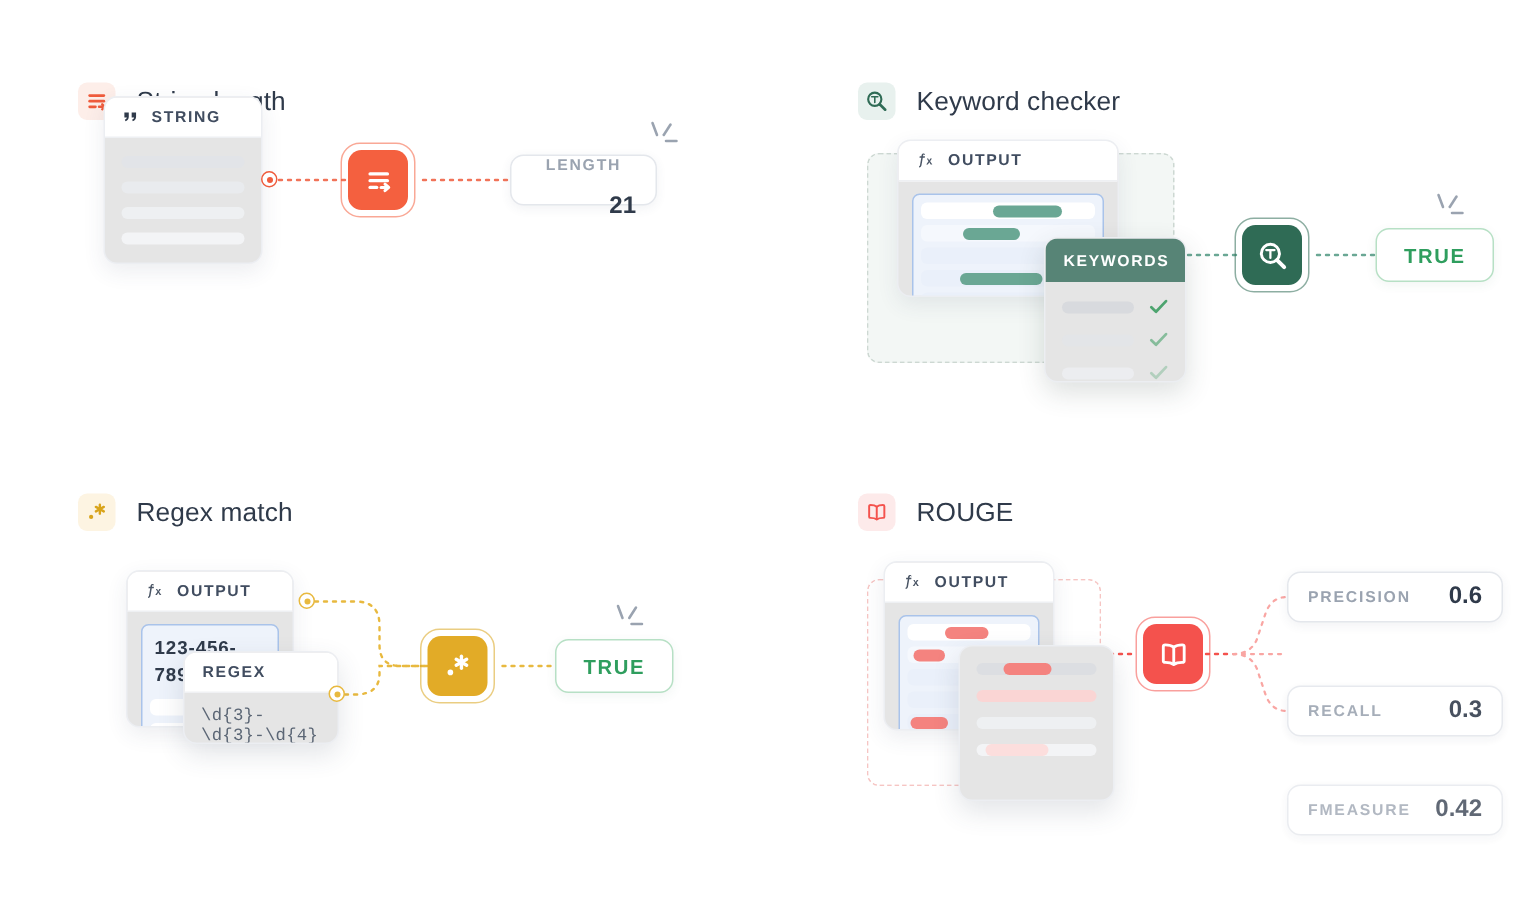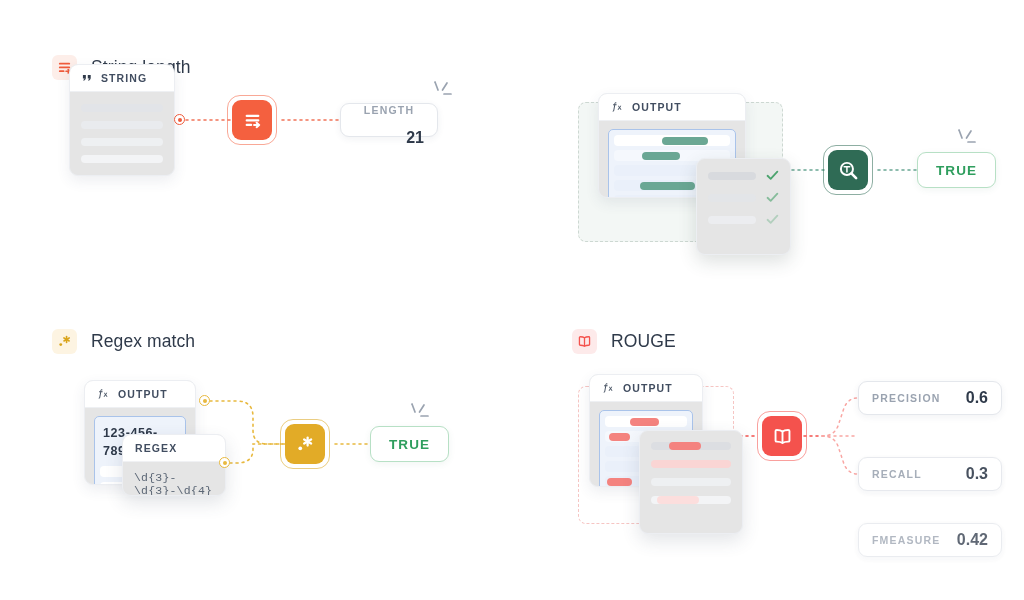--- a/index.html
+++ b/index.html
@@ -183,20 +183,30 @@
 
     <svg class="sparkle" style="left:378px; top:28px;" width="28" height="26" viewBox="0 0 28 26">
       <path d="M5 2 L8 10" stroke="#9aa3b0" stroke-width="1.7" stroke-linecap="round"></path>
       <path d="M17 3 L12.5 10" stroke="#9aa3b0" stroke-width="1.7" stroke-linecap="round"></path>
       <path d="M21 14 L14 14" stroke="#9aa3b0" stroke-width="1.7" stroke-linecap="round"></path>
     </svg>
   </div>
 
   <div class="quad" id="q-keyword">
 
+    <div class="sec-head">
+      <div class="sec-badge bg-green">
+        <svg width="15" height="15" viewBox="0 0 16 16">
+          <circle cx="6.6" cy="6.6" r="4.7" fill="none" stroke="#2f6b55" stroke-width="1.5"></circle>
+          <path d="M10.1 10.1 L14 14" stroke="#2f6b55" stroke-width="1.9" stroke-linecap="round"></path>
+          <path d="M4.4 4.8h4.4M6.6 4.8v4.1" stroke="#2f6b55" stroke-width="1.15" stroke-linecap="round"></path>
+        </svg>
+      </div>
+      <div class="sec-title">Keyword checker</div>
+    </div>
 
     <div class="frame" style="left:6px; top:50px; width:205px; height:140px;
          border:1.4px dashed #cdd8d2; background:#f3f7f5;"></div>
 
     <svg class="wire" style="left:0;top:0;width:440px;height:230px">
       <line x1="220" y1="118" x2="256" y2="118" stroke="#6aa794" stroke-width="1.6" stroke-dasharray="2 4" stroke-linecap="round"></line>
       <line x1="306" y1="118" x2="345" y2="118" stroke="#6aa794" stroke-width="1.6" stroke-dasharray="2 4" stroke-linecap="round"></line>
     </svg>
 
     <div class="card" style="left:26px; top:41px; width:148px; height:105px;">
@@ -218,20 +228,23 @@
           <div class="panel-row" style="background:#eaf0fa;"></div>
           <div class="panel-row" style="background:#eaf0fa;">
             <span class="seg" style="left:22%; width:48%; background:#6aa794;"></span>
           </div>
           <div class="panel-row" style="background:#eaf0fa;"></div>
         </div>
       </div>
     </div>
 
     <div class="card" style="left:124px; top:106px; width:95px; height:97px; box-shadow:0 7px 18px rgba(50,70,65,.16);">
+      <div class="card-hd" style="background:#578476; border-bottom:none; color:#fff; height:29px; justify-content:flex-start;">
+        <span>KEYWORDS</span>
+      </div>
       <div class="card-bd" style="padding:11px 11px;">
         <div class="kw-row">
           <span class="kw-bar" style="background:#d8dade;"></span>
           <span class="kw-check">
             <svg width="13" height="11" viewBox="0 0 14 12">
                 <path d="M1.6 6.3 L5 9.6 L12.3 1.9" stroke="#4da46f" stroke-width="2" fill="none" stroke-linecap="round" stroke-linejoin="round"></path>
               </svg>
           </span>
         </div>
         <div class="kw-row">

